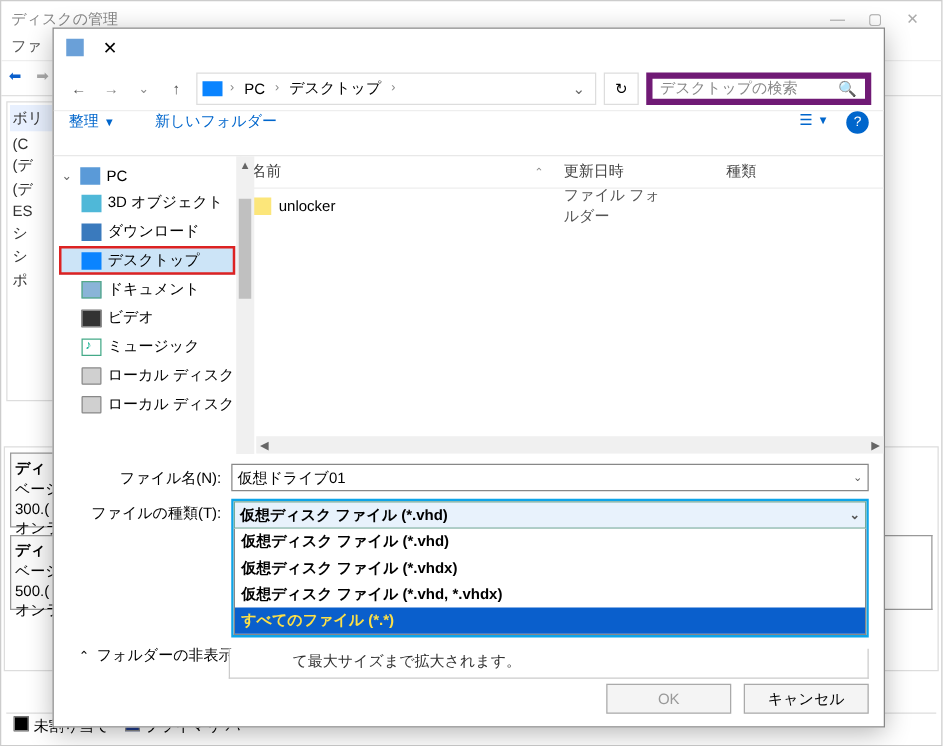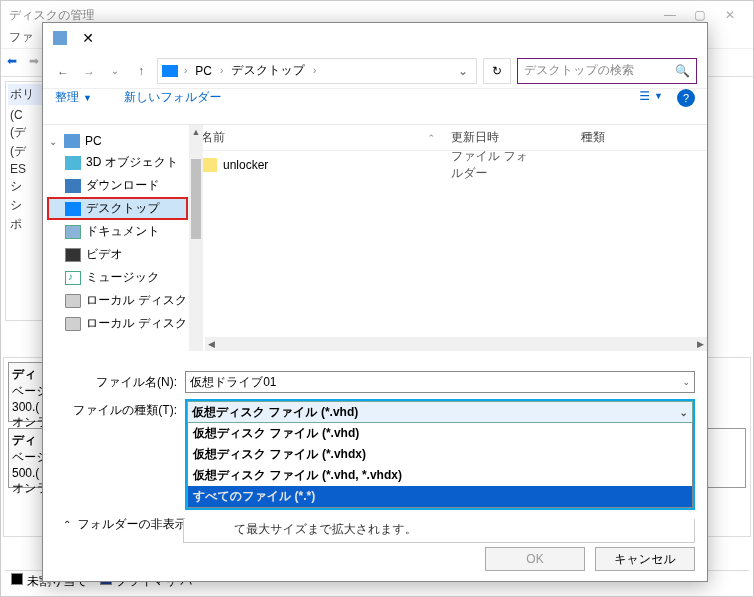--- a/index.html
+++ b/index.html
@@ -34,21 +34,21 @@
 .dlg-nav { height: 36px; display:flex; align-items:center; padding: 0 10px; gap:6px; border-bottom:1px solid #eee;}
 .dlg-nav .nav-arrow { color:#888; width:20px; text-align:center; }
 .dlg-nav .nav-arrow.active { color:#555; }
 .dlg-nav .addr { flex:1; display:flex; align-items:center; border:1px solid #ddd; height:26px; padding:0 4px; gap:4px; }
 .dlg-nav .addr .pc-ico { width:16px; height:12px; background:#0a84ff; }
 .dlg-nav .addr .crumb { padding:0 2px; }
 .dlg-nav .addr .sep { color:#888; padding:0 2px; font-size:10px;}
 .dlg-nav .addr .spacer { flex:1; }
 .dlg-nav .addr .dd { color:#666; padding:0 4px;}
 .dlg-nav .refresh { width:28px; height:26px; border:1px solid #ddd; display:flex; align-items:center; justify-content:center; }
-.dlg-nav .search { width:180px; height:26px; border:1px solid #701a75; display:flex; align-items:center; padding:0 6px; color:#888; }
+.dlg-nav .search { width:180px; height:26px; border:5px solid #701a75; display:flex; align-items:center; padding:0 6px; color:#888; }
 .dlg-nav .search .sicon { margin-left:auto; }
 
 .dlg-toolbar { height: 36px; display:flex; align-items:flex-start; padding: 0 12px; border-bottom:1px solid #e8e8e8;}
 .dlg-toolbar .org { color:#0066cc; display:flex; align-items:center; gap:4px; }
 .dlg-toolbar .nf { color:#0066cc; margin-left:32px; }
 .dlg-toolbar .spacer { flex:1; }
 .dlg-toolbar .view { color:#0066cc; display:flex; align-items:center; gap:4px; }
 .dlg-toolbar .help { width:18px; height:18px; border-radius:50%; background:#0066cc; color:#fff; display:flex; align-items:center; justify-content:center; font-size:11px; margin-left:14px;}
 
 .dlg-body { flex:1; display:flex; overflow:hidden; position:relative;}
@@ -82,31 +82,31 @@
 .files .frow { display:flex; height:28px; align-items:center; }
 .files .frow .col { padding:0 8px; }
 .files .frow .c1 { width:250px; display:flex; align-items:center; gap:6px;}
 .files .frow .c2 { width:130px; color:#555;}
 .files .frow .c3 { width:100px; color:#555;}
 .files .fico { width:16px; height:14px; background:#fce67a; border-left:2px solid #e8c040;}
 
 .files-hscroll { position:absolute; left:162px; right:0; bottom:0; height:14px; background:#f0f0f0; display:flex; align-items:center;}
 .files-hscroll .arr { font-size:9px; color:#666; padding:0 3px;}
 
-.dlg-bottom { padding:8px 12px 6px;margin-top:12px; }
+.dlg-bottom { padding:8px 12px 6px; }
 .frow-in { display:flex; align-items:center; margin-bottom:6px; }
 .frow-in .lbl { width:130px; text-align:right; padding-right:8px; }
 .frow-in .inp { flex:1; height:22px; border:1px solid #888; padding:0 4px; display:flex; align-items:center;}
 
 .combo-wrap { position:relative; flex:1; border:2px solid #0ea5e9;font-weight:bold;}
 .combo { height:22px; border:1px solid #7a9; background:#e8f2fc; display:flex; align-items:center; padding:0 4px;}
 .combo .dd { margin-left:auto; font-size:10px; color:#555;}
 .combo-list { background:#fff; border:1px solid #888; border-top:none;}
 .combo-list .opt { padding:2px 5px; cursor:pointer;}
-.combo-list .opt.hl { background:#0a5fcc; color:#e5e5e5; }
+.combo-list .opt.hl { background:#0a5fcc; color:#fde047; }
 
 .folder-toggle { display:flex; align-items:center; gap:6px; margin-top:4px; padding-left:8px;}
 .folder-toggle .chev { font-size:10px;}
 
 .partial-text { position:absolute; left:140px; right:12px; top:496px; font-size:12px; color:#333; border:1px solid #ccc; border-top:none; padding:2px 50px 4px; background:#fff;}
 
 .dlg-buttons { display:flex; gap:10px; justify-content:flex-end; padding:8px 12px 10px;}
 .dlg-buttons button { width:100px; height:24px; border:1px solid #aaa; background:#f4f4f4; cursor:pointer;}
 .dlg-buttons button:disabled { color:#999; }
 </style>

